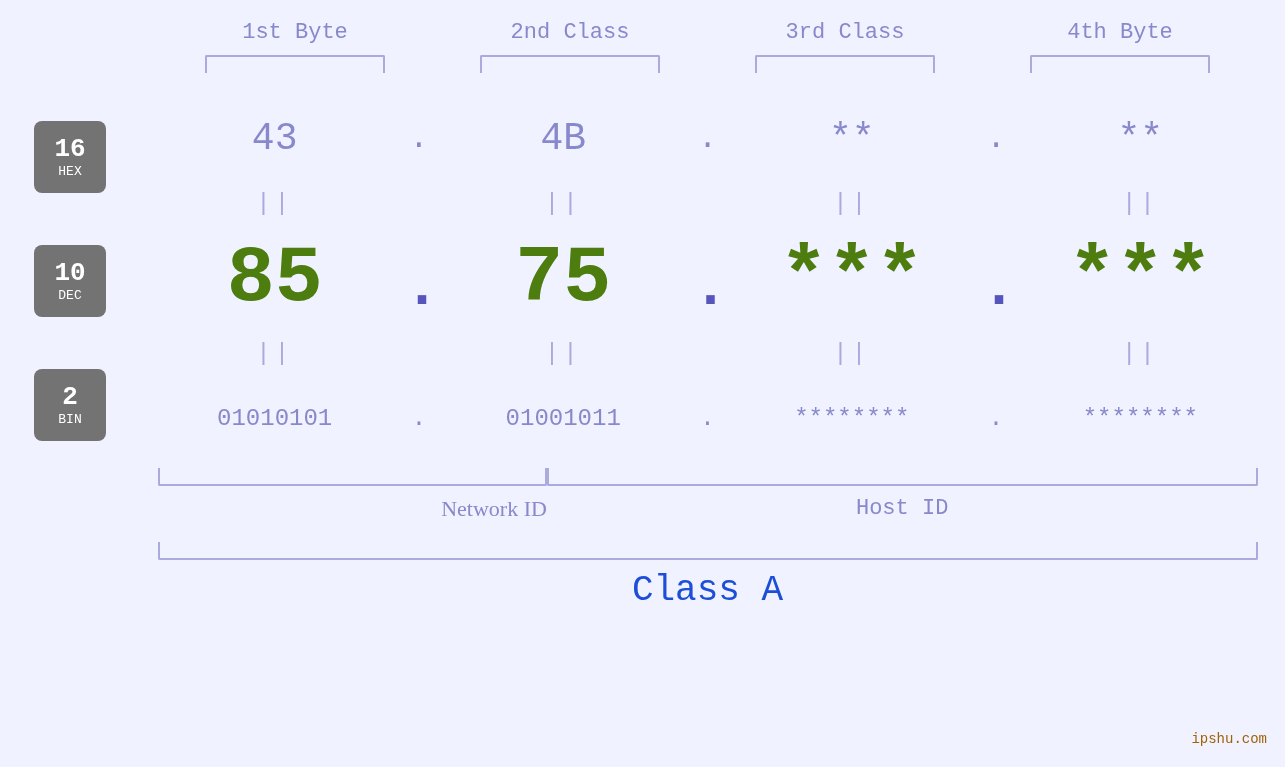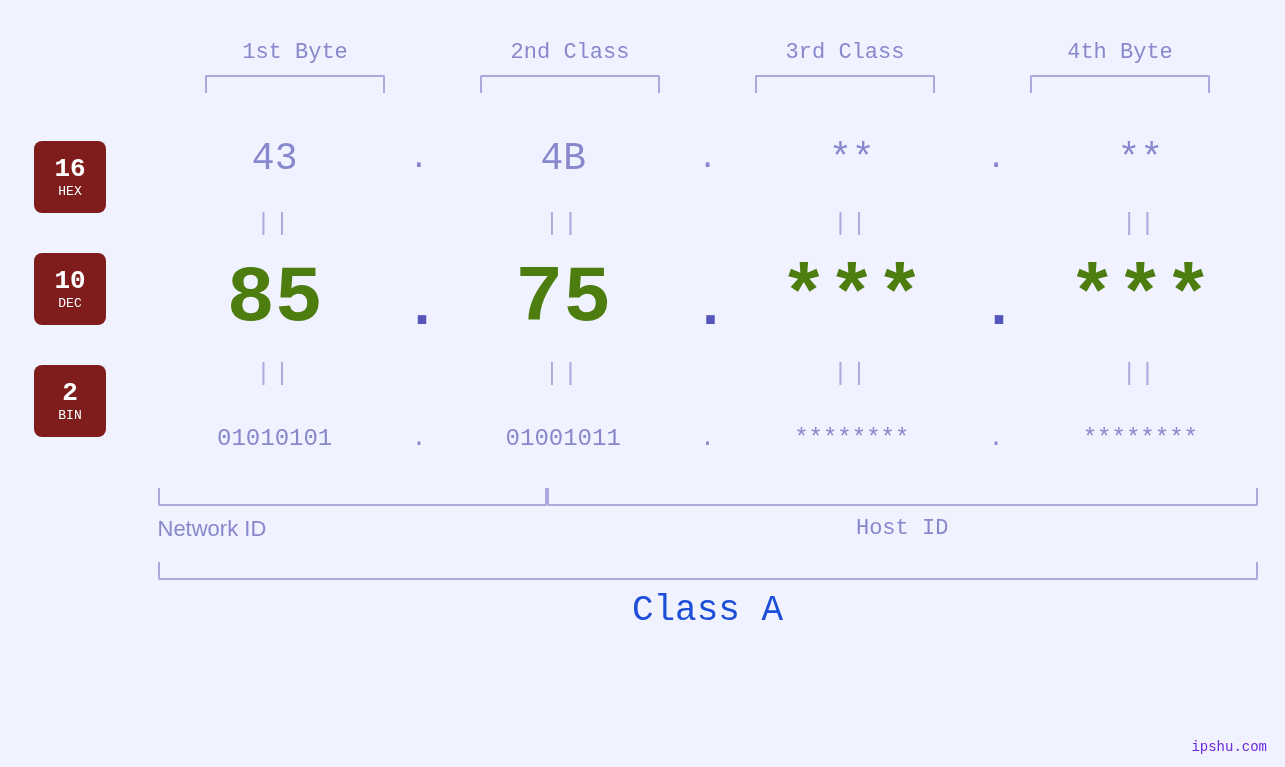--- a/index.html
+++ b/index.html
@@ -32,21 +32,20 @@
       justify-content: space-around;
       margin-bottom: 10px;
     }
 
     .byte-header {
       width: 240px;
       text-align: center;
       color: #8888cc;
       font-size: 22px;
       font-family: 'Courier New', Courier, monospace;
-      margin-top: 20px;
     }
 
     
     .top-brackets {
       display: flex;
       width: 1100px;
       margin-left: 130px;
       justify-content: space-around;
       margin-bottom: 20px;
     }
@@ -68,28 +67,28 @@
     
     .main-area {
       display: flex;
       width: 1285px;
       align-items: flex-start;
     }
 
     .badge {
       width: 72px;
       height: 72px;
-      background: #7f1d1d;
+      background: #737373;
       border-radius: 8px;
       display: flex;
       flex-direction: column;
       align-items: center;
       justify-content: center;
       color: white;
-      margin-bottom: 0;
+      margin-bottom: 12px;
     }
 
     .badge-number {
       font-size: 26px;
       font-weight: bold;
       line-height: 1.1;
     }
 
     .badge-label {
       font-size: 13px;
@@ -232,24 +231,24 @@
     }
 
     .labels-row {
       display: flex;
       justify-content: space-between;
       margin-top: 10px;
     }
 
     .network-label {
       width: 400px;
-      text-align: left;
+      text-align: right;
       color: #8888cc;
       font-size: 22px;
-      font-family: Liberation Sans, sans-serif;
+      font-family: Liberation Serif, serif;
     }
 
     .host-label {
       width: 730px;
       text-align: center;
       color: #8888cc;
       font-size: 22px;
       font-family: 'Courier New', Courier, monospace;
     }
 
@@ -272,23 +271,23 @@
       text-align: center;
       color: #1d4ed8;
       font-size: 36px;
       font-family: 'Courier New', Courier, monospace;
       margin-top: 10px;
     }
 
     
     .watermark {
       position: absolute;
-      bottom: 12px;
+      bottom: 20px;
       right: 18px;
-      color: #6d28d9;
+      color: #a16207;
       font-size: 14px;
       font-family: 'Courier New', Courier, monospace;
     }
 
     .badges-with-spacers {
       display: flex;
       flex-direction: column;
       align-items: center;
       padding-left: 10px;
       width: 130px;

